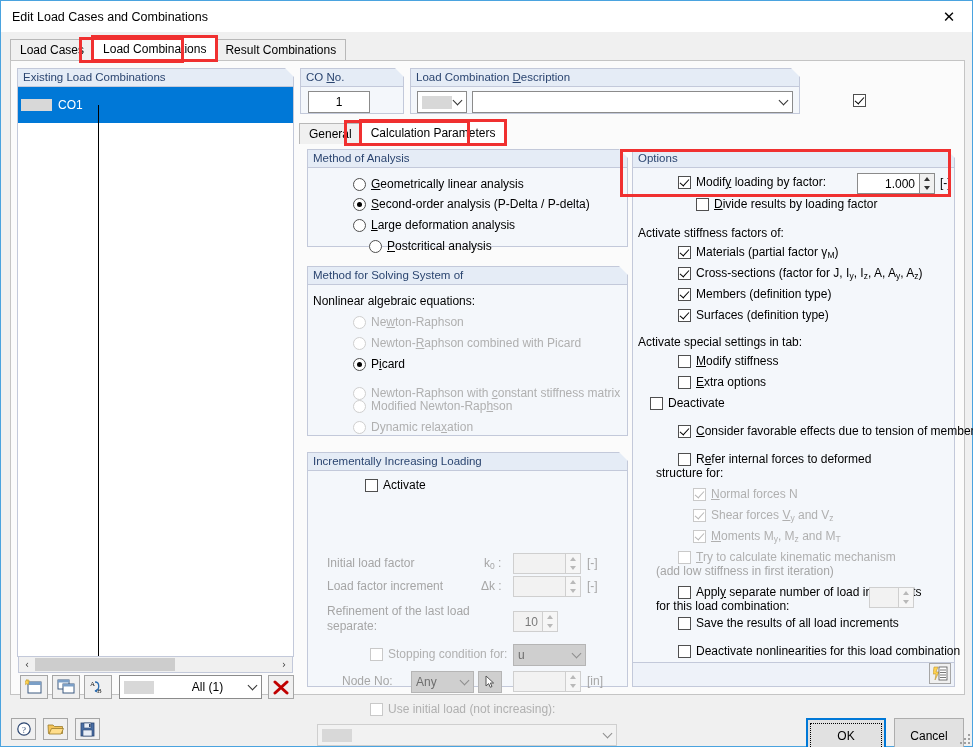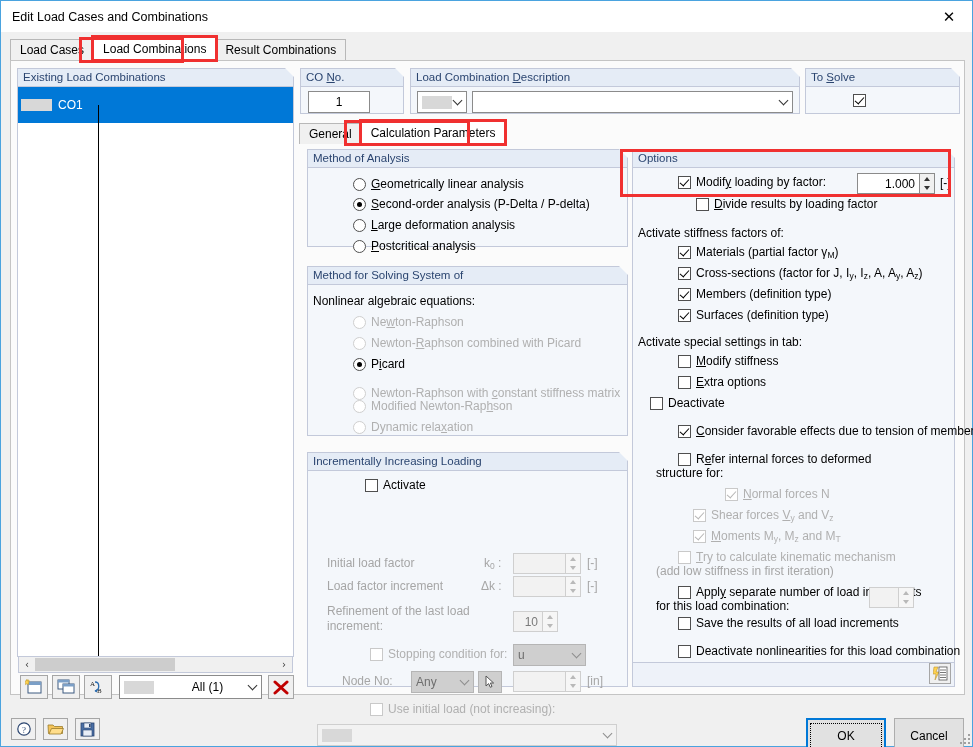--- a/index.html
+++ b/index.html
@@ -377,23 +377,20 @@
     </div>
     <div class="combo" style="left:406px; top:30px; width:50px; height:22px;">
       <span class="swatch"></span>
       <span class="arrow"></span>
     </div>
     <div class="combo" style="left:461px; top:30px; width:321px; height:22px;">
       <span style="flex:1"></span>
       <span class="arrow"></span>
     </div>
 
-    <div class="group" style="left:794px; top:7px; width:155px; height:46px;">
-      <div class="gcap">To <u>S</u>olve</div>
-    </div>
     <div class="check on" style="left:802px; top:32px;">
       <span class="box"></span>
     </div>
 
     <div class="tabstrip" style="position:absolute; left:288px; top:60px; margin:0;">
       <div class="tab">
           <span>General</span>
         </div>
       <div class="tab active highlight">
           <span>Calculation Parameters</span>
@@ -408,21 +405,21 @@
       <span><u>G</u>eometrically linear analysis</span>
     </div>
     <div class="radio on" style="left:302px; top:136px;">
       <span class="dot"></span>
       <span><u>S</u>econd-order analysis (P-Delta / P-delta)</span>
     </div>
     <div class="radio" style="left:302px; top:157px;">
       <span class="dot"></span>
       <span><u>L</u>arge deformation analysis</span>
     </div>
-    <div class="radio" style="left:302px; top:178px;">
+    <div class="radio" style="left:318px; top:178px;">
       <span class="dot"></span>
       <span><u>P</u>ostcritical analysis</span>
     </div>
 
     <div class="group" style="left:296px; top:205px; width:321px; height:170px;">
       <div class="gcap">Method for Solvin<u>g</u> System of</div>
     </div>
     <div class="lbl" style="left:302px; top:233px;">Nonlinear algebraic equations:</div>
     <div class="radio disabled" style="left:302px; top:254px;">
       <span class="dot"></span>
@@ -473,21 +470,21 @@
     <div class="textbox dis" style="left:502px; top:515px; width:53px;">
         <span></span>
       </div>
     <div class="spin dis" style="left:555px; top:515px;">
         <span class="up"></span>
         <span class="dn"></span>
       </div>
     <div class="lbl dim" style="left:576px; top:518px;">[-]</div>
 
     <div class="lbl dim" style="left:316px; top:543px;">Refinement of the last load</div>
-    <div class="lbl dim" style="left:316px; top:558px;">increment:</div>
+    <div class="lbl dim" style="left:316px; top:558px;">separate:</div>
     <div class="textbox dis" style="left:502px; top:550px; width:30px; color:#7a7a7a;">
         <span>10</span>
       </div>
     <div class="spin dis" style="left:532px; top:550px;">
         <span class="up"></span>
         <span class="dn"></span>
       </div>
 
     <div class="check disabled" style="left:319px; top:586px;">
       <span class="box"></span>
@@ -587,21 +584,21 @@
       <span class="box"></span>
       <span class="txt"><u>C</u>onsider favorable effects due to tension of members</span>
     </div>
 
     <div class="check" style="left:627px; top:391px;">
       <span class="box"></span>
       <span class="txt">R<u>e</u>fer internal forces to deformed</span>
     </div>
     <div class="lbl" style="left:645px; top:405px;">structure for:</div>
 
-    <div class="check on disabled" style="left:674px; top:426px;">
+    <div class="check on disabled" style="left:642px; top:426px;">
       <span class="box"></span>
       <span class="txt"><u>N</u>ormal forces N</span>
     </div>
     <div class="check on disabled" style="left:642px; top:447px;">
       <span class="box"></span>
       <span class="txt">Shear forces <u>V</u><sub>y</sub> and V<sub>z</sub></span>
     </div>
     <div class="check on disabled" style="left:642px; top:468px;">
       <span class="box"></span>
       <span class="txt"><u>M</u>oments M<sub>y</sub>, M<sub>z</sub> and M<sub>T</sub></span>

